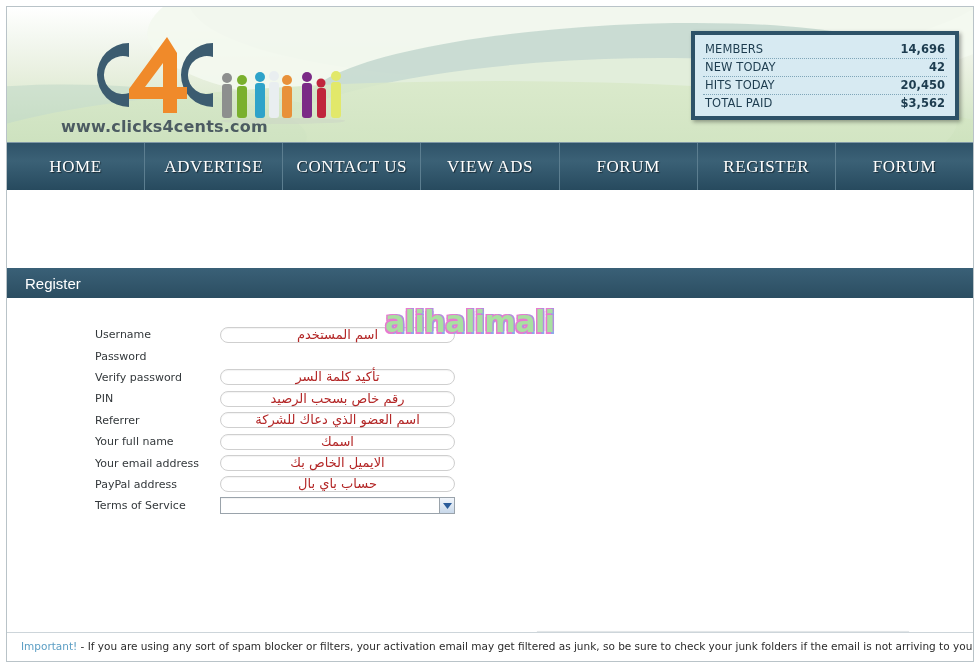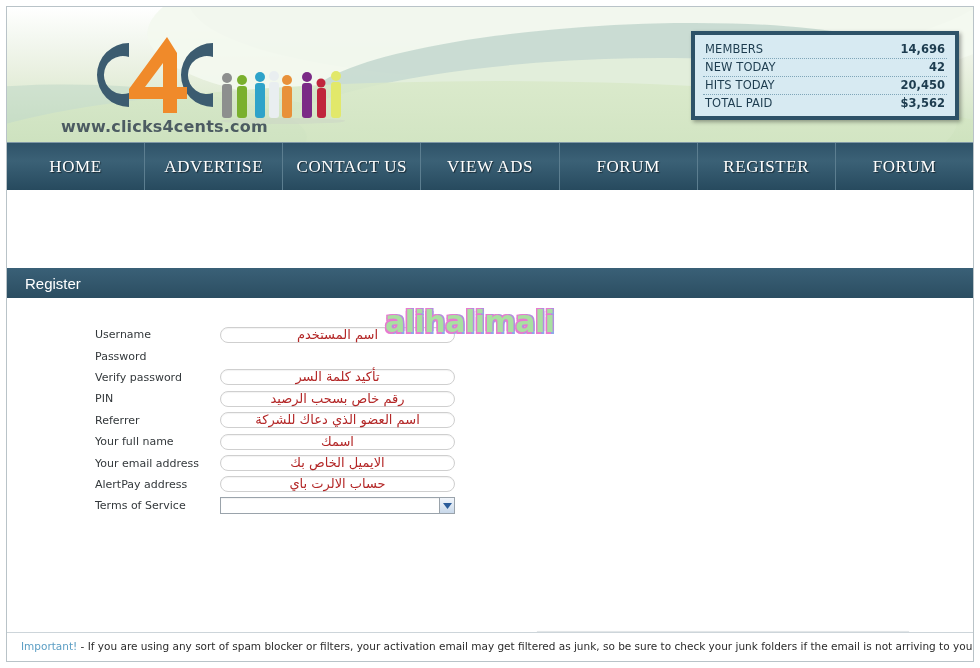--- a/index.html
+++ b/index.html
@@ -443,28 +443,28 @@
       </div>
 
       <div class="form-row">
         <div class="form-label">Your email address</div>
         <div class="field-wrap">
           <div class="field"></div>
           <div class="ar-note">الايميل الخاص بك</div>
         </div>
       </div>
 
-
-      <div class="form-row">
-        <div class="form-label">AlertPay address</div>
-        <div class="field-wrap">
-          <div class="field"></div>
-          <div class="ar-note">حساب الالرت باي</div>
-        </div>
-      </div>
+      <div class="form-row">
+        <div class="form-label">PayPal address</div>
+        <div class="field-wrap">
+          <div class="field"></div>
+          <div class="ar-note">حساب باي بال</div>
+        </div>
+      </div>
+
 
       <div class="form-row">
         <div class="form-label">Terms of Service</div>
         <div class="field-wrap">
           <div class="field select">
             <span class="sel-arrow">
               <svg width="9" height="6" viewBox="0 0 9 6">
                     <path d="M0 0 L4.5 6 L9 0 Z" fill="#2a5c9a"></path>
                   </svg>
             </span>

